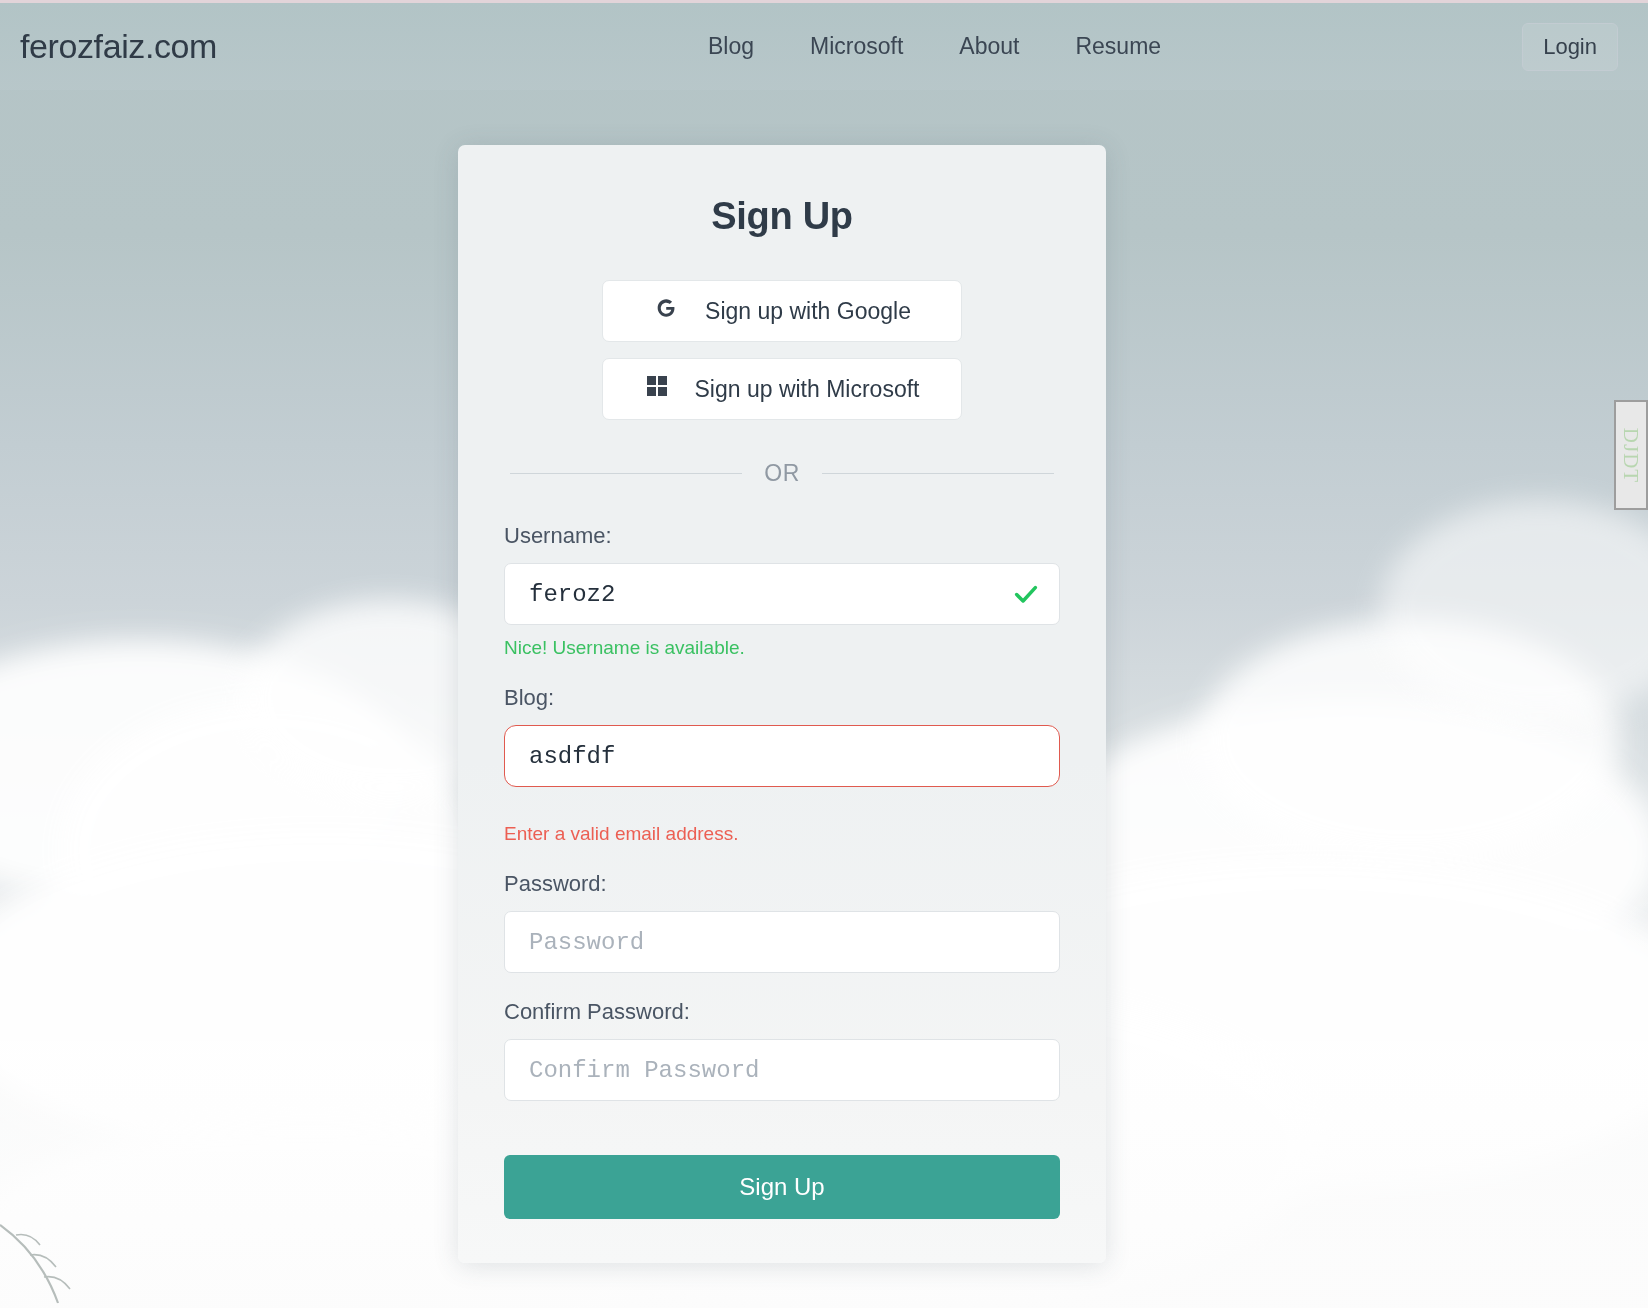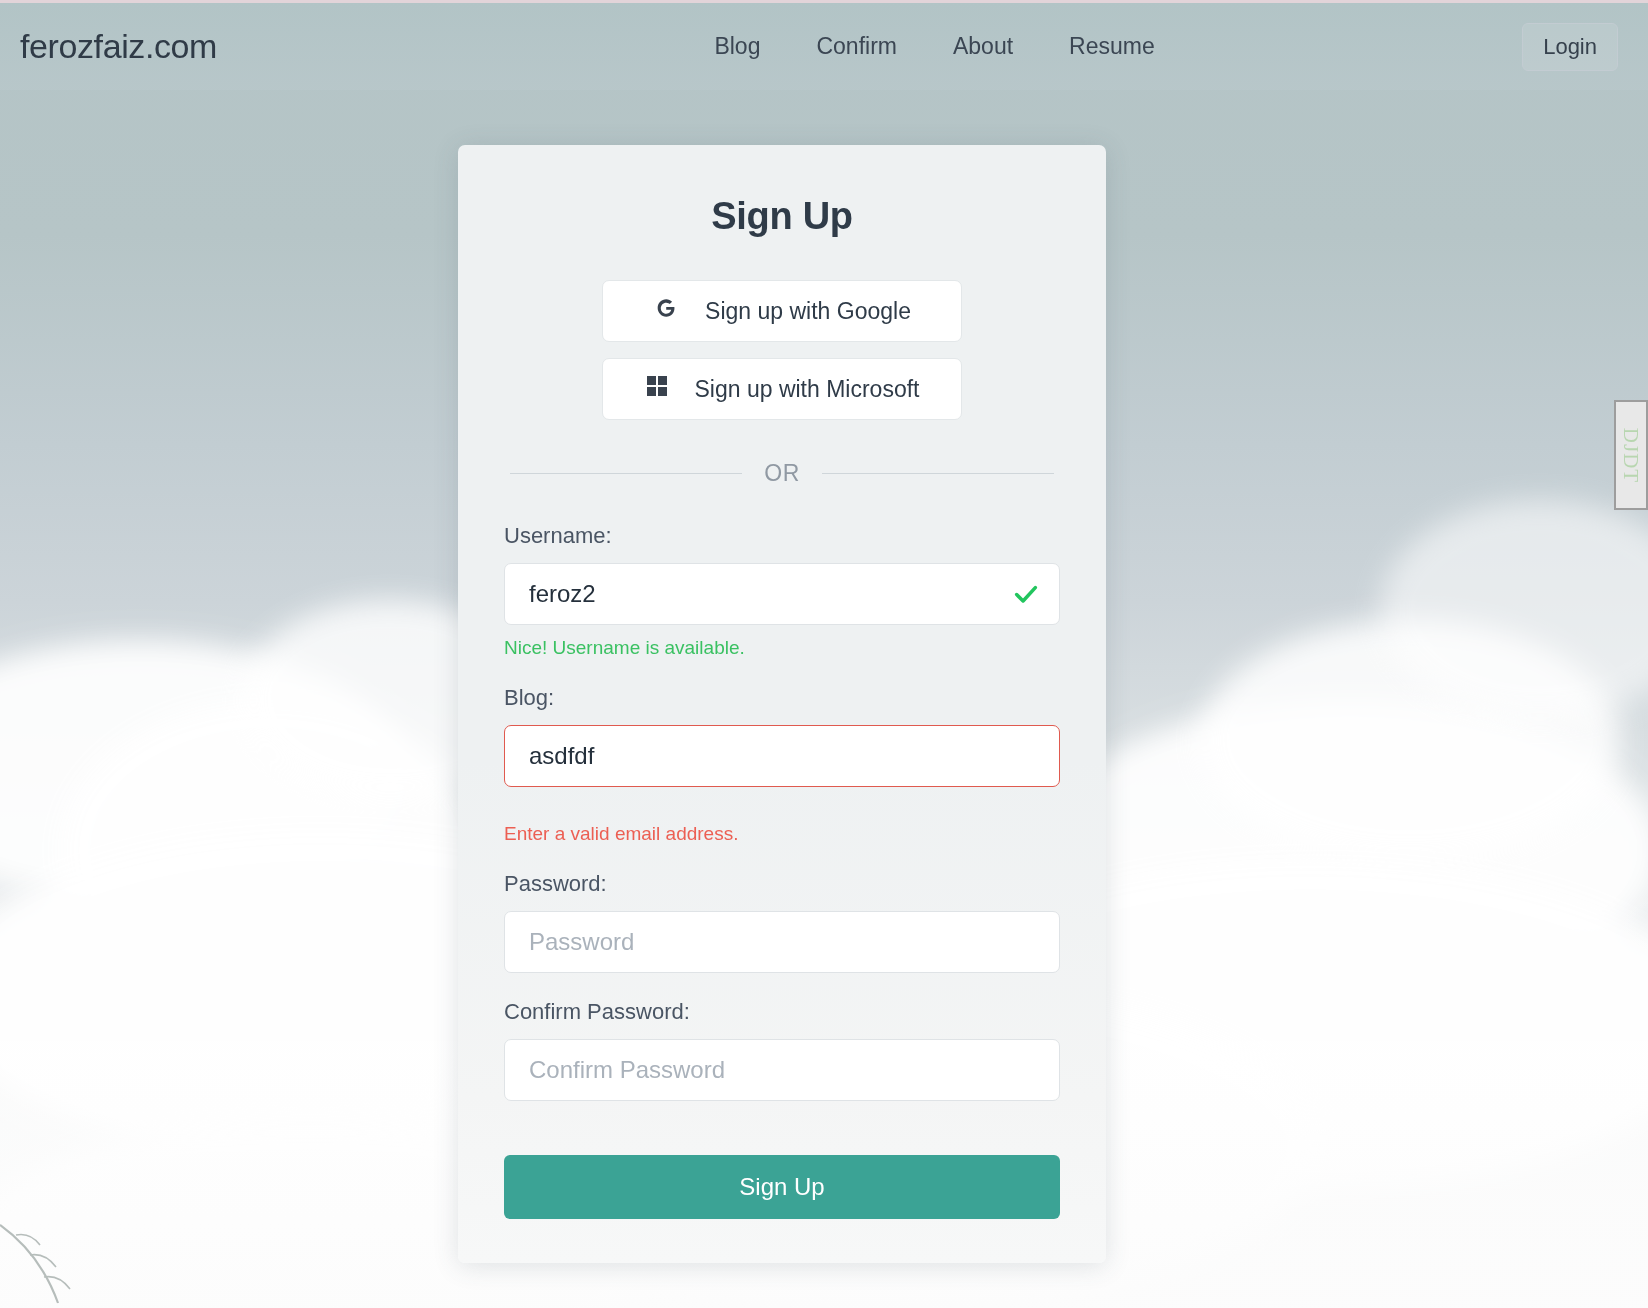--- a/index.html
+++ b/index.html
@@ -143,25 +143,25 @@
   .input-wrap { position: relative; }
   .t-input {
     width: 100%;
     height: 62px;
     border: 1px solid #dfe3e6;
     border-radius: 7px;
     background: #ffffff;
     font-size: 24px;
     color: #25303c;
     padding: 0 56px 0 24px;
-    font-family: Liberation Sans, sans-serif;
+    font-family: Liberation Mono, monospace;
     outline: none;
   }
   .t-input::placeholder { color: #aab2bb; }
-  .t-input.error { border-color: #e05a4f; }
+  .t-input.error { border-color: #e05a4f; border-radius: 12px; }
   .check-icon {
     position: absolute;
     right: 20px; top: 50%;
     transform: translateY(-50%);
     width: 28px; height: 28px;
     color: #22c55e;
     display: block;
   }
   .hint {
     margin-top: 12px;
@@ -227,21 +227,21 @@
   <path d="M0 10 C 25 28, 45 52, 58 88" stroke="#7d8a86" stroke-width="2.2" fill="none"></path>
   <path d="M16 20 C 26 18, 34 22, 40 30" stroke="#7d8a86" stroke-width="1.6" fill="none"></path>
   <path d="M30 40 C 42 38, 50 44, 56 52" stroke="#7d8a86" stroke-width="1.6" fill="none"></path>
   <path d="M44 62 C 56 60, 64 66, 70 74" stroke="#7d8a86" stroke-width="1.6" fill="none"></path>
 </svg>
 
 <div class="topbar">
   <div class="brand">ferozfaiz.com</div>
   <nav class="nav">
     <a href="#">Blog</a>
-    <a href="#">Confirm</a>
+    <a href="#">Microsoft</a>
     <a href="#">About</a>
     <a href="#">Resume</a>
   </nav>
   <button class="login-btn">Login</button>
 </div>
 
 <div class="stage">
   <div class="card">
 
     <div class="card-title">Sign Up</div>

